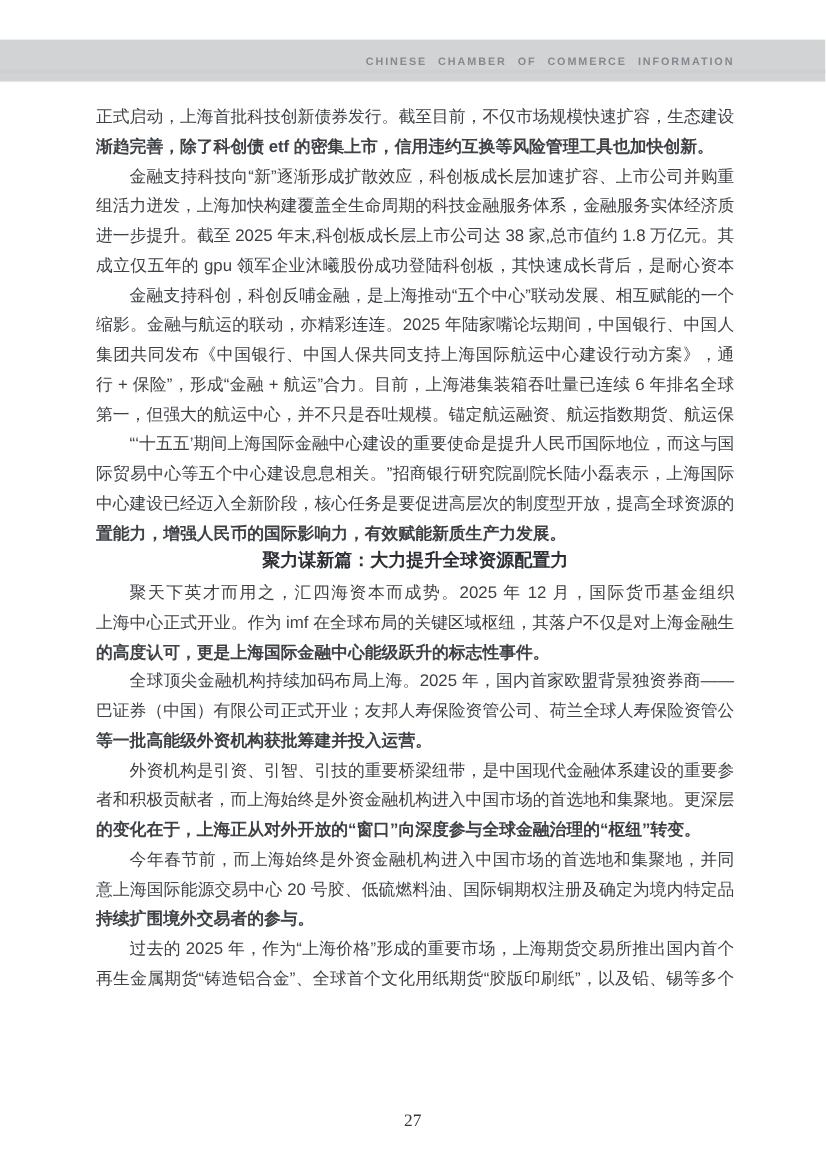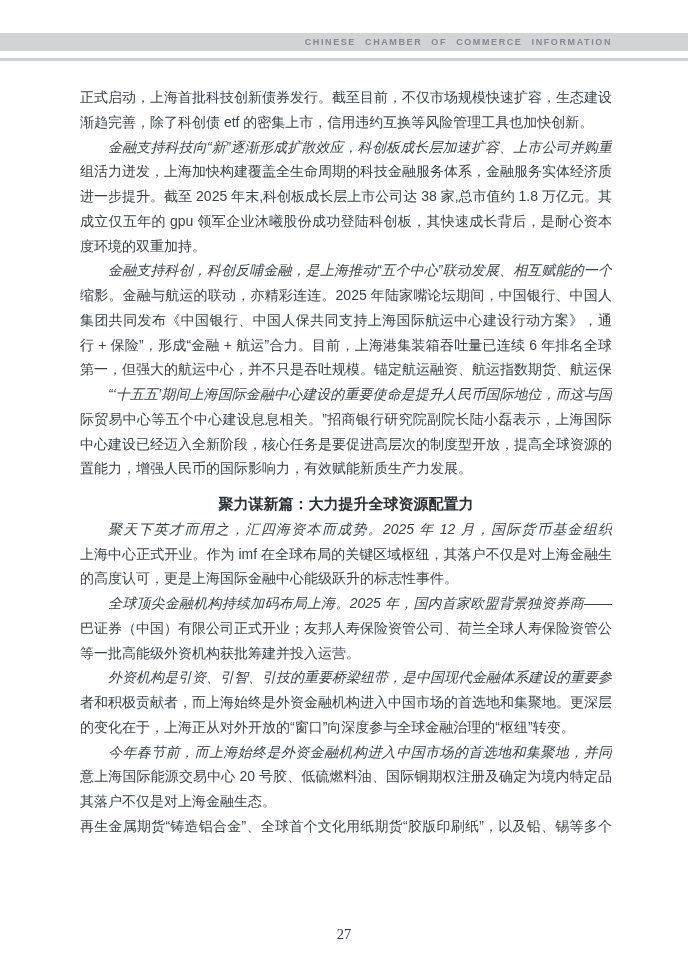--- a/index.html
+++ b/index.html
@@ -9,21 +9,21 @@
     height: 971px;
     background: #ffffff;
     overflow: hidden;
     font-family: "Liberation Sans", "DejaVu Sans", sans-serif;
   }
   .banner {
     position: absolute;
     left: 0;
     top: 33px;
     width: 100%;
-    height: 18px;
+    height: 35px;
     background: #d1d3d5;
     display: flex;
     align-items: center;
     justify-content: flex-end;
     padding-right: 76px;
     box-sizing: border-box;
   }
   .banner-text {
     font-size: 9px;
     font-weight: bold;
@@ -52,32 +52,31 @@
     font-size: 14px;
     color: #3e4145;
     text-align: justify;
     text-align-last: justify;
     overflow: hidden;
     box-sizing: border-box;
   }
   .line.last {
     text-align: left;
     text-align-last: left;
+    font-weight: bold;
   }
   .line.indent {
     padding-left: 28px;
-    font-style: italic;
   }
   .line.heading {
     text-align: center;
     text-align-last: center;
     font-weight: bold;
     font-size: 15px;
     color: #2c2f33;
-    margin-top: 11px;
   }
   .page-number {
     position: absolute;
     left: 0;
     top: 926px;
     width: 100%;
     text-align: center;
     font-family: "Liberation Serif", "DejaVu Serif", serif;
     font-size: 14.5px;
     color: #35383c;
@@ -94,21 +93,20 @@
 
   <div class="header-rule"></div>
 
   <div class="content">
       <div class="line">正式启动，上海首批科技创新债券发行。截至目前，不仅市场规模快速扩容，生态建设也</div>
       <div class="line last">渐趋完善，除了科创债 etf 的密集上市，信用违约互换等风险管理工具也加快创新。</div>
       <div class="line indent">金融支持科技向“新”逐渐形成扩散效应，科创板成长层加速扩容、上市公司并购重</div>
       <div class="line">组活力迸发，上海加快构建覆盖全生命周期的科技金融服务体系，金融服务实体经济质效</div>
       <div class="line">进一步提升。截至 2025 年末,科创板成长层上市公司达 38 家,总市值约 1.8 万亿元。其中，</div>
       <div class="line">成立仅五年的 gpu 领军企业沐曦股份成功登陆科创板，其快速成长背后，是耐心资本与制</div>
-      <div class="line last">度环境的双重加持。</div>
       <div class="line indent">金融支持科创，科创反哺金融，是上海推动“五个中心”联动发展、相互赋能的一个</div>
       <div class="line">缩影。金融与航运的联动，亦精彩连连。2025 年陆家嘴论坛期间，中国银行、中国人保</div>
       <div class="line">集团共同发布《中国银行、中国人保共同支持上海国际航运中心建设行动方案》，通过“银</div>
       <div class="line">行 + 保险”，形成“金融 + 航运”合力。目前，上海港集装箱吞吐量已连续 6 年排名全球</div>
       <div class="line">第一，但强大的航运中心，并不只是吞吐规模。锚定航运融资、航运指数期货、航运保险</div>
       <div class="line indent">“‘十五五’期间上海国际金融中心建设的重要使命是提升人民币国际地位，而这与国</div>
       <div class="line">际贸易中心等五个中心建设息息相关。”招商银行研究院副院长陆小磊表示，上海国际金融</div>
       <div class="line">中心建设已经迈入全新阶段，核心任务是要促进高层次的制度型开放，提高全球资源的配</div>
       <div class="line last">置能力，增强人民币的国际影响力，有效赋能新质生产力发展。</div>
       <div class="line heading">聚力谋新篇：大力提升全球资源配置力</div>
@@ -116,19 +114,20 @@
       <div class="line">上海中心正式开业。作为 imf 在全球布局的关键区域枢纽，其落户不仅是对上海金融生态</div>
       <div class="line last">的高度认可，更是上海国际金融中心能级跃升的标志性事件。</div>
       <div class="line indent">全球顶尖金融机构持续加码布局上海。2025 年，国内首家欧盟背景独资券商——法</div>
       <div class="line">巴证券（中国）有限公司正式开业；友邦人寿保险资管公司、荷兰全球人寿保险资管公司</div>
       <div class="line last">等一批高能级外资机构获批筹建并投入运营。</div>
       <div class="line indent">外资机构是引资、引智、引技的重要桥梁纽带，是中国现代金融体系建设的重要参与</div>
       <div class="line">者和积极贡献者，而上海始终是外资金融机构进入中国市场的首选地和集聚地。更深层次</div>
       <div class="line last">的变化在于，上海正从对外开放的“窗口”向深度参与全球金融治理的“枢纽”转变。</div>
       <div class="line indent">今年春节前，而上海始终是外资金融机构进入中国市场的首选地和集聚地，并同</div>
       <div class="line">意上海国际能源交易中心 20 号胶、低硫燃料油、国际铜期权注册及确定为境内特定品种，</div>
-      <div class="line last">其落户不仅是对上海金融生态。</div>
+      <div class="line last">持续扩围境外交易者的参与。</div>
+      <div class="line indent">过去的 2025 年，作为“上海价格”形成的重要市场，上海期货交易所推出国内首个</div>
       <div class="line">再生金属期货“铸造铝合金”、全球首个文化用纸期货“胶版印刷纸”，以及铅、锡等多个</div>
     </div>
 
   <div class="page-number">27</div>
 
 </div>
 
 </body></html>

